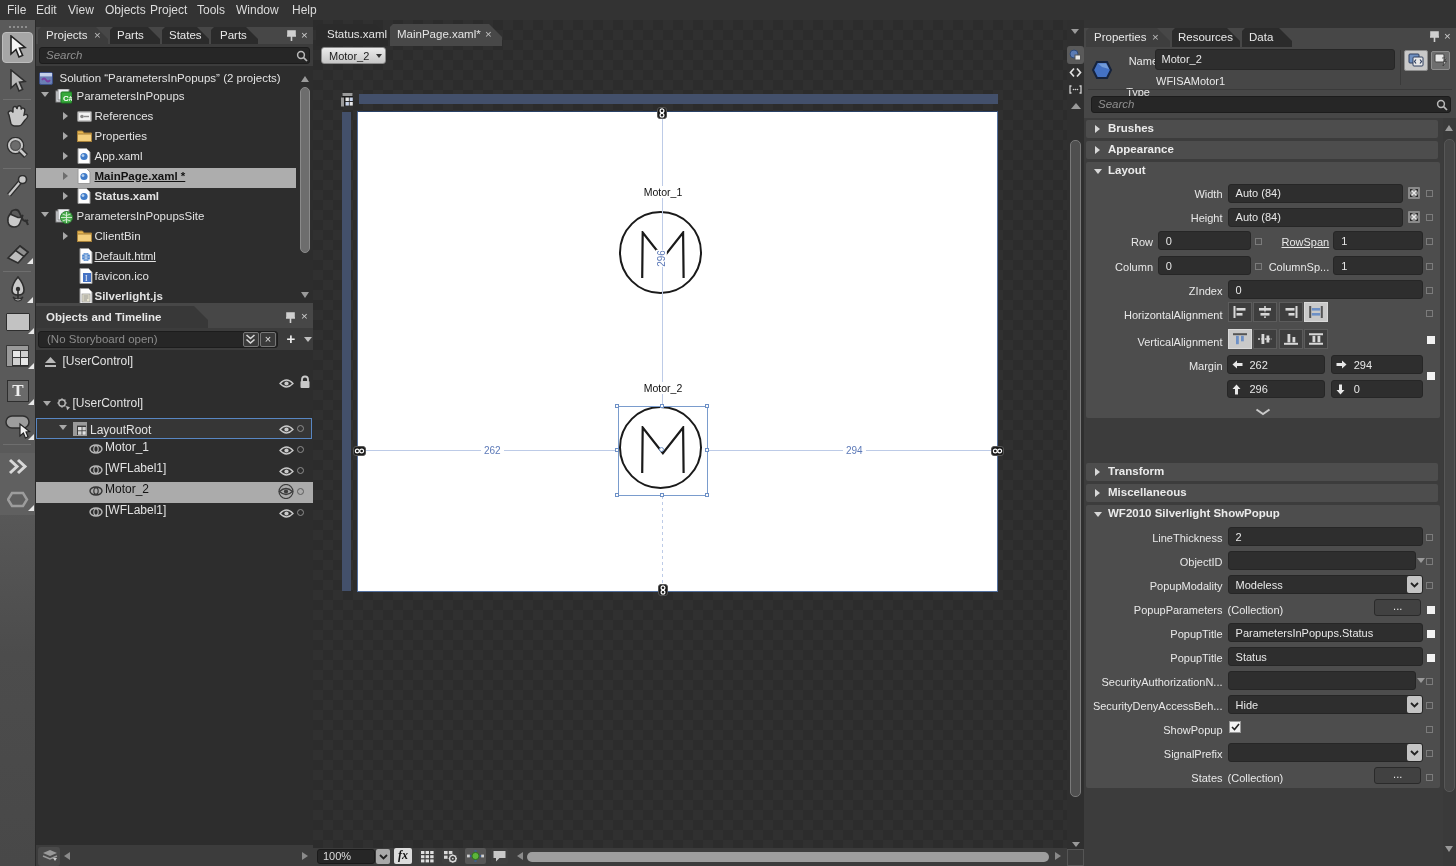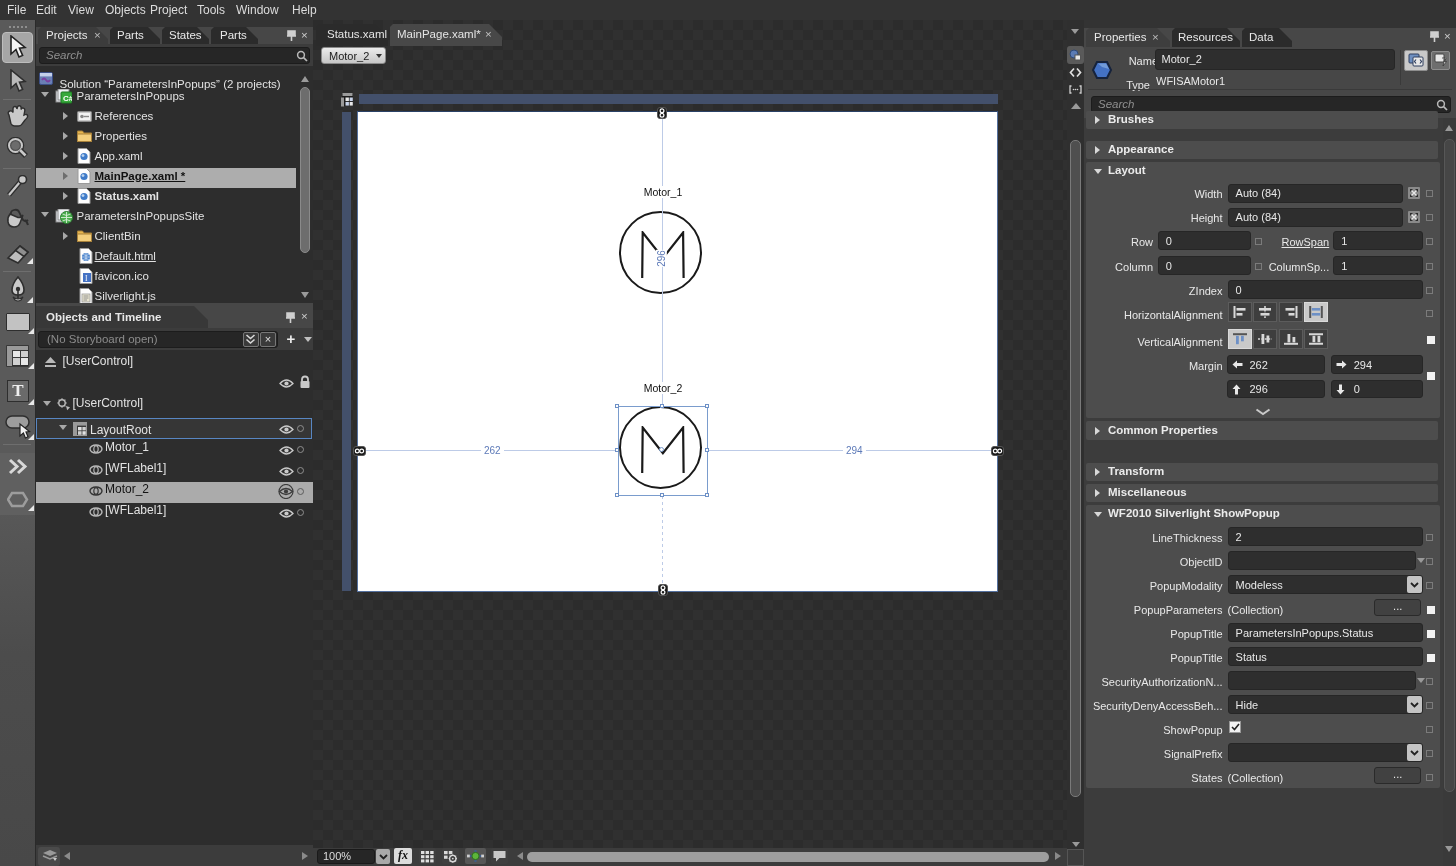--- a/index.html
+++ b/index.html
@@ -161,21 +161,21 @@
         <path d="M7.6,7.6 L11,11" stroke="#b9b9b9" stroke-width="1.7"></path>
       </svg>
 
     <div style="position:absolute;left:0;top:46px;width:277px;height:237px;background:#2d2d2d;overflow:hidden;">
 
       <svg class="abs" style="left:3px;top:6px" width="14" height="13" viewBox="0 0 14 13">
           <rect x="0.5" y="0.5" width="13" height="12" rx="1.5" fill="#6a7fb4" stroke="#3c4f86"></rect>
           <rect x="1" y="1" width="12" height="3.4" fill="#c3d0ea"></rect>
           <path d="M3,8 q2,-3 4,0 q2,3 4,0" stroke="#7b3fa0" stroke-width="1.8" fill="none"></path>
         </svg>
-      <div class="tree-t" style="left:23.5px;top:12px;">Solution “ParametersInPopups” (2 projects)</div>
+      <div class="tree-t" style="left:23.5px;top:6px;">Solution “ParametersInPopups” (2 projects)</div>
 
       <div class="arrow-d" style="left:5px;top:26px;"></div>
       <svg class="abs" style="left:19px;top:23px" width="17" height="15" viewBox="0 0 17 15">
           <rect x="1" y="2" width="11" height="11" fill="#e4e8ee" stroke="#8a8a8a"></rect>
           <rect x="3" y="0" width="11" height="11" fill="#eef1f5" stroke="#8a8a8a"></rect>
           <rect x="6" y="3" width="11" height="11" rx="1" fill="#37a93c" stroke="#1c7a22"></rect>
           <text x="8" y="12" font-size="8" fill="#fff" font-weight="bold">C#</text>
         </svg>
       <div class="tree-t" style="left:40.5px;top:23.5px;">ParametersInPopups</div>
 
@@ -248,21 +248,21 @@
           <rect x="4" y="5" width="8" height="9" fill="#4472c4"></rect>
           <text x="6" y="12.5" font-size="7.5" fill="#fff" font-family="Liberation Serif">I</text>
         </svg>
       <div class="tree-t" style="left:58.5px;top:203.5px;">favicon.ico</div>
 
       <svg class="abs" style="left:43px;top:222px" width="14" height="16" viewBox="0 0 14 16">
           <path d="M1,0.5 h8.5 L13,4 v11.5 h-12z" fill="#fdfdfd" stroke="#9a9a9a"></path>
           <rect x="3" y="6" width="8" height="8" fill="#e8e4d0" stroke="#9a9a9a" stroke-width="0.8"></rect>
           <path d="M4.5,8 h5 M4.5,10 h5 M4.5,12 h3.5" stroke="#888" stroke-width="0.9"></path>
         </svg>
-      <div class="tree-t" style="left:58.5px;top:223.5px;">Silverlight.js</div>
+      <div class="tree-t" style="left:58.5px;top:223.5px;font-weight:bold;">Silverlight.js</div>
 
       <div style="position:absolute;left:263px;top:8px;width:12px;height:230px;background:#2d2d2d;"></div>
       <div style="position:absolute;left:265px;top:10px;width:0;height:0;border-bottom:6px solid #9a9a9a;border-left:4.5px solid transparent;border-right:4.5px solid transparent;"></div>
       <div style="position:absolute;left:264px;top:21px;width:10px;height:166px;background:#6d6d6d;border:1px solid #8a8a8a;border-radius:5px;"></div>
       <div style="position:absolute;left:265px;top:226px;width:0;height:0;border-top:6px solid #9a9a9a;border-left:4.5px solid transparent;border-right:4.5px solid transparent;"></div>
     </div>
 
     <div style="position:absolute;left:0;top:283px;width:277px;height:25px;background:#474747;"></div>
     <div style="position:absolute;left:0;top:286px;width:172px;height:22px;background:#383838;clip-path:polygon(0 0,calc(100% - 14px) 0,100% 14px,100% 100%,0 100%);"></div>
     <div class="tab" style="left:10px;top:291px;font-weight:bold;">Objects and Timeline</div>
@@ -559,31 +559,31 @@
     <svg class="abs" style="left:324px;top:33px" width="16" height="15" viewBox="0 0 16 15">
         <rect x="1" y="1" width="10" height="9" rx="1" fill="#6e8fc0" stroke="#2e3e5e"></rect>
         <rect x="5" y="4" width="10" height="9" rx="1" fill="#e8e8e8" stroke="#2e3e5e"></rect>
         <path d="M8,6.5 L6.5,8.5 L8,10.5 M12,6.5 L13.5,8.5 L12,10.5" stroke="#2e3e5e" stroke-width="1.2" fill="none"></path>
       </svg>
     <div style="position:absolute;left:347px;top:31px;width:19px;height:19px;background:#6e6e6e;border:1px solid #8e8e8e;border-radius:2px;"></div>
     <svg class="abs" style="left:350px;top:33px" width="14" height="14" viewBox="0 0 14 14">
         <rect x="1" y="1" width="9" height="8" rx="1" fill="#e8e8e8" stroke="#444"></rect>
         <path d="M8,5 L11,5 L9,13 L12.5,8.5 L10.5,8.5 L12,5.5" fill="#f0f0f0" stroke="#333" stroke-width="0.8"></path>
       </svg>
-    <div class="plabel" style="left:0px;top:59px;width:66px;">Type</div>
+    <div class="plabel" style="left:0px;top:66px;width:66px;">Type</div>
     <div style="position:absolute;left:72px;top:54.5px;color:#e8e8e8;font-size:11px;">WFISAMotor1</div>
     <div style="position:absolute;left:4px;top:68.7px;width:364px;height:1px;background:#3a3a3a;"></div>
     <div class="searchbox" style="left:7px;top:76px;width:360px;height:17px;padding:1px 6px;">Search</div>
     <svg class="abs" style="left:352px;top:79px" width="12" height="12" viewBox="0 0 12 12">
         <circle cx="5" cy="5" r="3.4" fill="none" stroke="#b9b9b9" stroke-width="1.5"></circle>
         <path d="M7.6,7.6 L11,11" stroke="#b9b9b9" stroke-width="1.7"></path>
       </svg>
 
     <div style="position:absolute;left:0;top:98px;width:372px;height:748px;background:#3c3c3c;"></div>
-    <div class="secbar" style="top:91px;">
+    <div class="secbar" style="top:100px;">
         <span class="arrow-r" style="left:9px;top:5px;border-left-color:#d8d8d8;border-top-width:4px;border-bottom-width:4px;"></span>
         <span class="sechdr">Brushes</span>
       </div>
     <div class="secbar" style="top:121px;">
         <span class="arrow-r" style="left:9px;top:5px;border-left-color:#d8d8d8;border-top-width:4px;border-bottom-width:4px;"></span>
         <span class="sechdr">Appearance</span>
       </div>
 
     <div style="position:absolute;left:2px;top:142px;width:354px;height:256px;background:#4d4d4d;border-radius:2px;">
       <span class="arrow-d" style="left:8px;top:7px;border-top-color:#d8d8d8;"></span>
@@ -694,24 +694,20 @@
         </svg>
       <div class="pinput" style="left:244.7px;top:217.9px;width:92px;height:18.5px;padding:2.5px 0 0 22px;">0</div>
       <svg class="abs" style="left:250px;top:222px" width="9" height="11" viewBox="0 0 9 11">
           <path d="M0.5,6 L4.5,10.5 L8.5,6 H6 V0.5 H3 V6z" fill="#e8e8e8"></path>
         </svg>
       <div class="pdot-f" style="left:340.5px;top:210px;"></div>
       <svg class="abs" style="left:169px;top:246px" width="16" height="8" viewBox="0 0 16 8">
           <path d="M1.5,1.5 L8,6 L14.5,1.5" fill="none" stroke="#c9c9c9" stroke-width="2"></path>
         </svg>
     </div>
-    <div class="secbar" style="top:401px;height:19px;">
-        <span class="arrow-r" style="left:9px;top:6px;border-left-color:#d8d8d8;border-top-width:4px;border-bottom-width:4px;"></span>
-        <span class="sechdr" style="top:3px;">Common Properties</span>
-      </div>
     <div class="secbar" style="top:443px;height:18px;">
         <span class="arrow-r" style="left:9px;top:5px;border-left-color:#d8d8d8;border-top-width:4px;border-bottom-width:4px;"></span>
         <span class="sechdr">Transform</span>
       </div>
     <div class="secbar" style="top:464px;height:18px;">
         <span class="arrow-r" style="left:9px;top:5px;border-left-color:#d8d8d8;border-top-width:4px;border-bottom-width:4px;"></span>
         <span class="sechdr">Miscellaneous</span>
       </div>
 
     <div style="position:absolute;left:2px;top:485px;width:354px;height:283px;background:#4d4d4d;border-radius:2px;">

